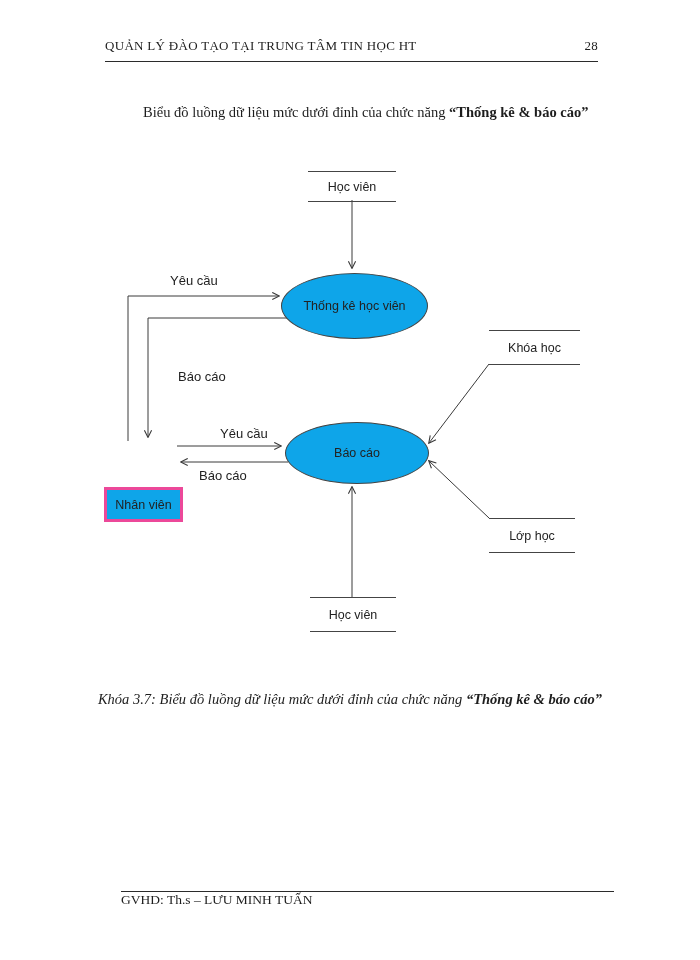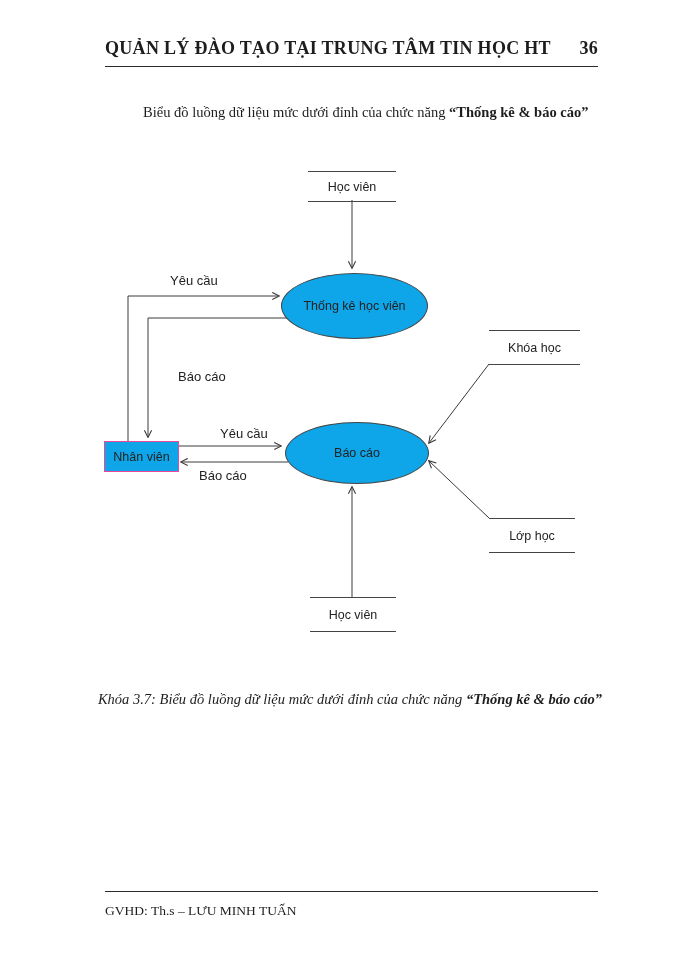--- a/index.html
+++ b/index.html
@@ -6,65 +6,65 @@
   body {
     width:700px; height:960px; background:#ffffff;
     font-family:"Liberation Serif", serif; color:#1d1d1d;
   }
   .page { position:relative; width:700px; height:960px; background:#fff; overflow:hidden; }
 
   .header {
     position:absolute; left:105px; top:38px; width:493px;
     display:flex; justify-content:space-between; align-items:center;
     border-bottom:1.3px solid #2b2b2b; padding-bottom:7px;
-    font-size:18px; letter-spacing:0.3px;font-weight:bold;
+    font-size:13px; letter-spacing:0.3px;
   }
 
   .intro {
     position:absolute; left:105px; top:82px; width:497px;
     font-size:14.5px; line-height:2.2; text-indent:38px;
   }
   .emph { font-weight:bold; }
 
   svg.connectors { position:absolute; left:0; top:0; pointer-events:none; }
 
   .node {
     position:absolute; display:flex; align-items:center; justify-content:center;
     font-family:"Liberation Sans", sans-serif; font-size:12.5px; color:#222;
     background:#0ea5e9;
   }
   .store { border-top:1px solid #444; border-bottom:1px solid #444; background:transparent; }
   .ellipse { border:1px solid #444; border-radius:50%; }
-  .rect { border:1px solid #ec4899; }
+  .rect { border:3px solid #ec4899;margin-top:46px; }
 
   .edge-label {
     position:absolute; font-family:"Liberation Sans", sans-serif;
     font-size:13px; color:#222; background:#fff; padding:0 2px;
   }
 
   .caption {
     position:absolute; left:85px; top:668px; width:530px;
     text-align:center; font-size:14.5px; line-height:2.3; font-style:italic;
   }
   .caption .cap-emph { font-weight:bold; }
 
   .footer {
-    position:absolute; left:105px; top:891px; width:493px;
-    border-top:1.3px solid #2b2b2b; padding-top:11px;
+    position:absolute; left:121px; top:891px; width:493px;
+    border-top:1.3px solid #2b2b2b; padding-top:0;
     display:flex; justify-content:space-between; font-size:13.5px;
   }
 </style>
 </head>
 <body>
 
 <div class="page">
 
   <div class="header">
     <span>QUẢN LÝ ĐÀO TẠO TẠI TRUNG TÂM TIN HỌC HT</span>
-    <span>36</span>
+    <span>28</span>
   </div>
 
   <p class="intro"><span>Biểu đồ luồng dữ liệu mức dưới đỉnh của chức năng </span><span class="emph">“Thống kê &amp; báo cáo”</span></p>
 
   <svg class="connectors" width="700" height="960">
     <defs>
       <marker id="arrow" viewBox="0 0 10 10" refX="8.5" refY="5" markerWidth="9" markerHeight="9" orient="auto">
         <path d="M1,1 L9,5 L1,9" fill="none" stroke="#3a3a3a" stroke-width="1.2"></path>
       </marker>
     </defs>

